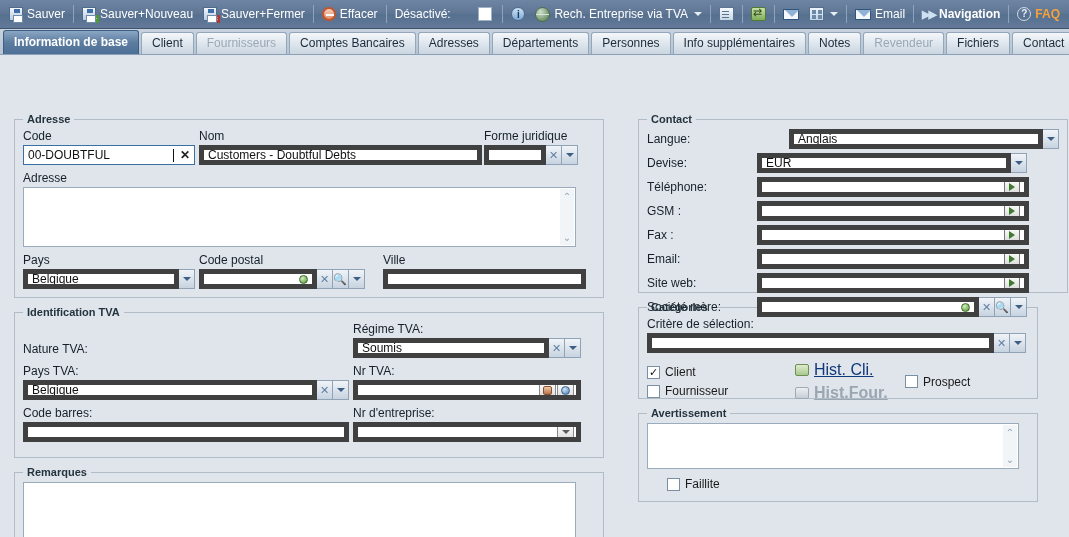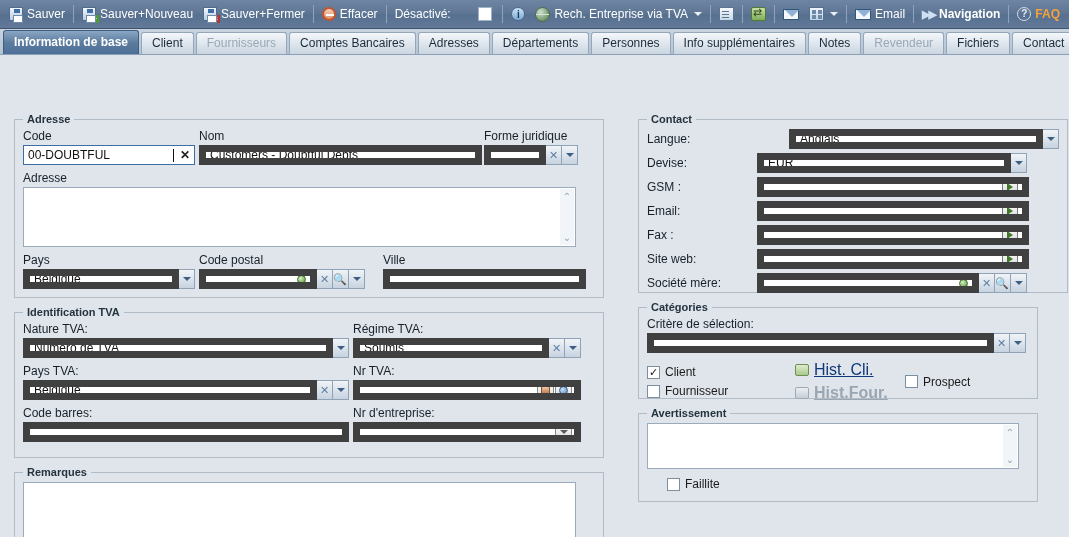--- a/index.html
+++ b/index.html
@@ -159,21 +159,21 @@
   legend{
     font-size:11px; font-weight:bold; color:#24333f; padding:0 4px;
   }
 
   .lbl{ font-size:12px; color:#17202a; display:block; margin-bottom:2px; line-height:14px; }
   .row{ display:flex; align-items:center; }
 
   
   .inp{
     height:20px; background:#ffffff;
-    border:7px solid #404040; font-size:12px; color:#111;
+    border:5px solid #404040; font-size:12px; color:#111;
     padding:0 4px; line-height:18px; font-family:"Liberation Sans", sans-serif;
     display:flex; align-items:center; overflow:hidden; white-space:nowrap;
   }
   .inp.focus{ border-color:#4a6party; }
   .inp.focus{ border:1px solid #3b6ea5; }
   .txt{ flex:1 1 auto; overflow:hidden; text-overflow:ellipsis; }
   .caretbar{ width:1px; height:13px; background:#111; margin-left:1px; }
 
   .btn-sq{
     width:16px; height:20px; flex:none;
@@ -429,28 +429,20 @@
         </div>
       </div>
     </fieldset>
 
     <fieldset style="margin-top:8px;height:152px;">
       <legend>Identification TVA</legend>
 
       <div class="row" style="align-items:flex-end;">
         <div style="width:330px;">
           <label class="lbl">Nature TVA:</label>
-          <div class="row">
-            <div class="inp" style="width:310px;">
-              <span class="txt">Numéro de TVA</span>
-            </div>
-            <div class="btn-sq">
-                <i class="arrow-dn"></i>
-              </div>
-          </div>
         </div>
         <div style="width:auto;">
           <label class="lbl">Régime TVA:</label>
           <div class="row">
             <div class="inp" style="width:196px;">
               <span class="txt">Soumis</span>
             </div>
             <div class="btn-sq clear">✕</div>
             <div class="btn-sq">
                 <i class="arrow-dn"></i>
@@ -535,43 +527,52 @@
         <div class="row">
           <div class="inp" style="width:254px;justify-content:center;">
             <span class="txt">EUR</span>
           </div>
           <div class="btn-sq">
               <i class="arrow-dn"></i>
             </div>
         </div>
       </div>
 
+      <div class="row" style="margin-bottom:4px;">
+        <div class="lbl" style="width:110px;margin:0;">Téléphone:</div>
+        <div class="inp" style="width:272px;justify-content:flex-end;padding-right:2px;">
+          <span class="txt"></span>
+          <span class="btn-green">
+              <i class="tri-green"></i>
+            </span>
+        </div>
+      </div>
 
       <div class="row" style="margin-bottom:4px;">
         <div class="lbl" style="width:110px;margin:0;">GSM :</div>
         <div class="inp" style="width:272px;justify-content:flex-end;padding-right:2px;">
           <span class="txt"></span>
           <span class="btn-green">
               <i class="tri-green"></i>
             </span>
         </div>
       </div>
 
       <div class="row" style="margin-bottom:4px;">
-        <div class="lbl" style="width:110px;margin:0;">Email:</div>
+        <div class="lbl" style="width:110px;margin:0;">Fax :</div>
         <div class="inp" style="width:272px;justify-content:flex-end;padding-right:2px;">
           <span class="txt"></span>
           <span class="btn-green">
               <i class="tri-green"></i>
             </span>
         </div>
       </div>
 
       <div class="row" style="margin-bottom:4px;">
-        <div class="lbl" style="width:110px;margin:0;">Fax :</div>
+        <div class="lbl" style="width:110px;margin:0;">Email:</div>
         <div class="inp" style="width:272px;justify-content:flex-end;padding-right:2px;">
           <span class="txt"></span>
           <span class="btn-green">
               <i class="tri-green"></i>
             </span>
         </div>
       </div>
 
       <div class="row" style="margin-bottom:4px;">
         <div class="lbl" style="width:110px;margin:0;">Site web:</div>

